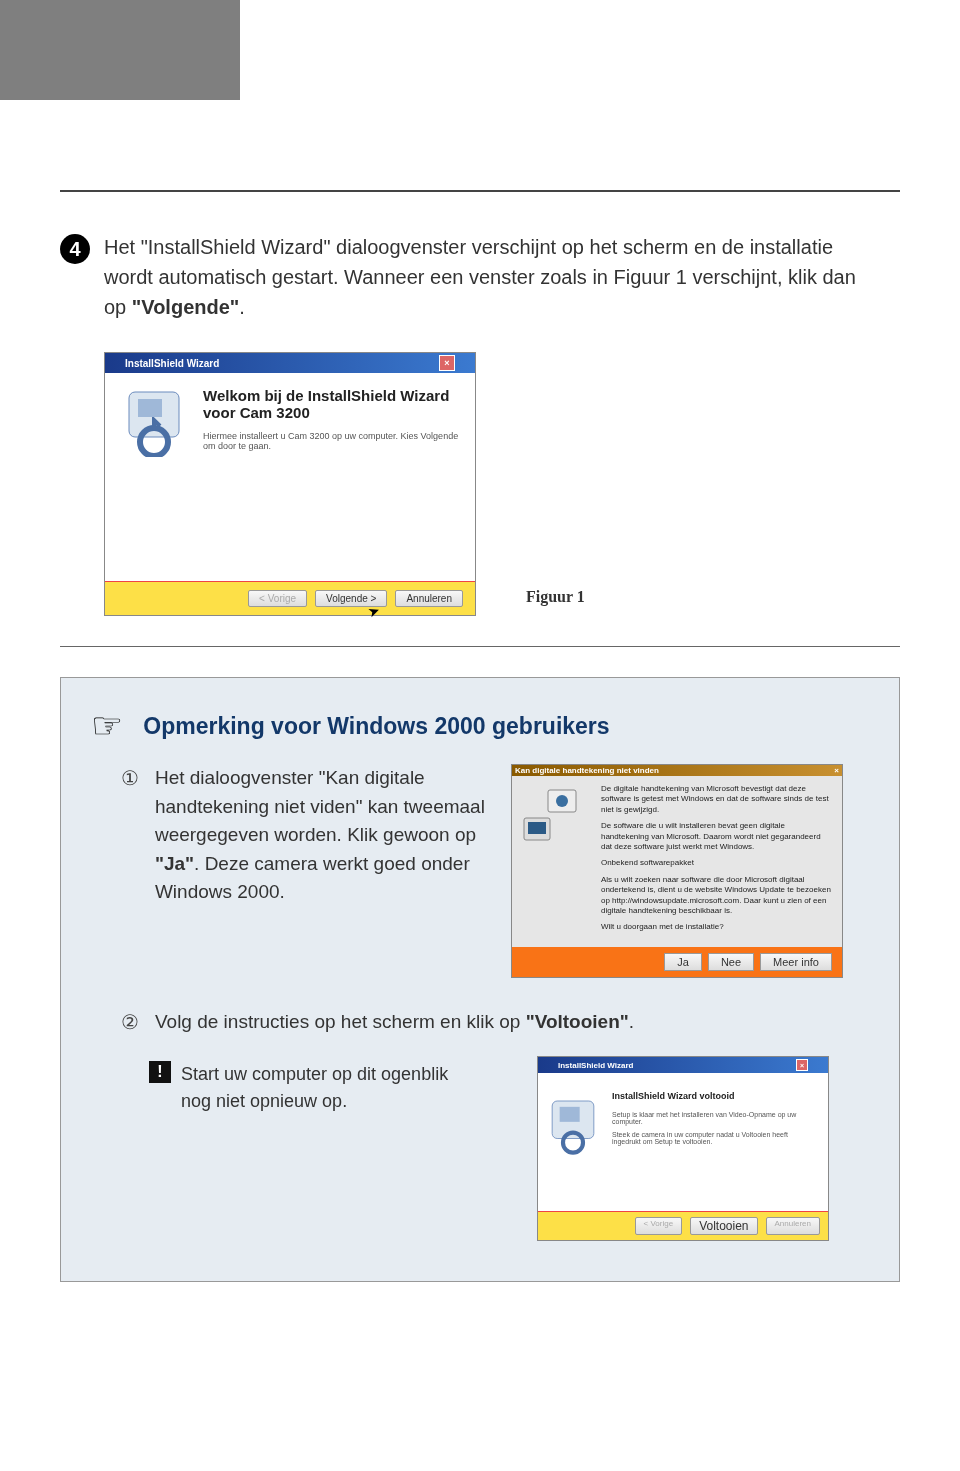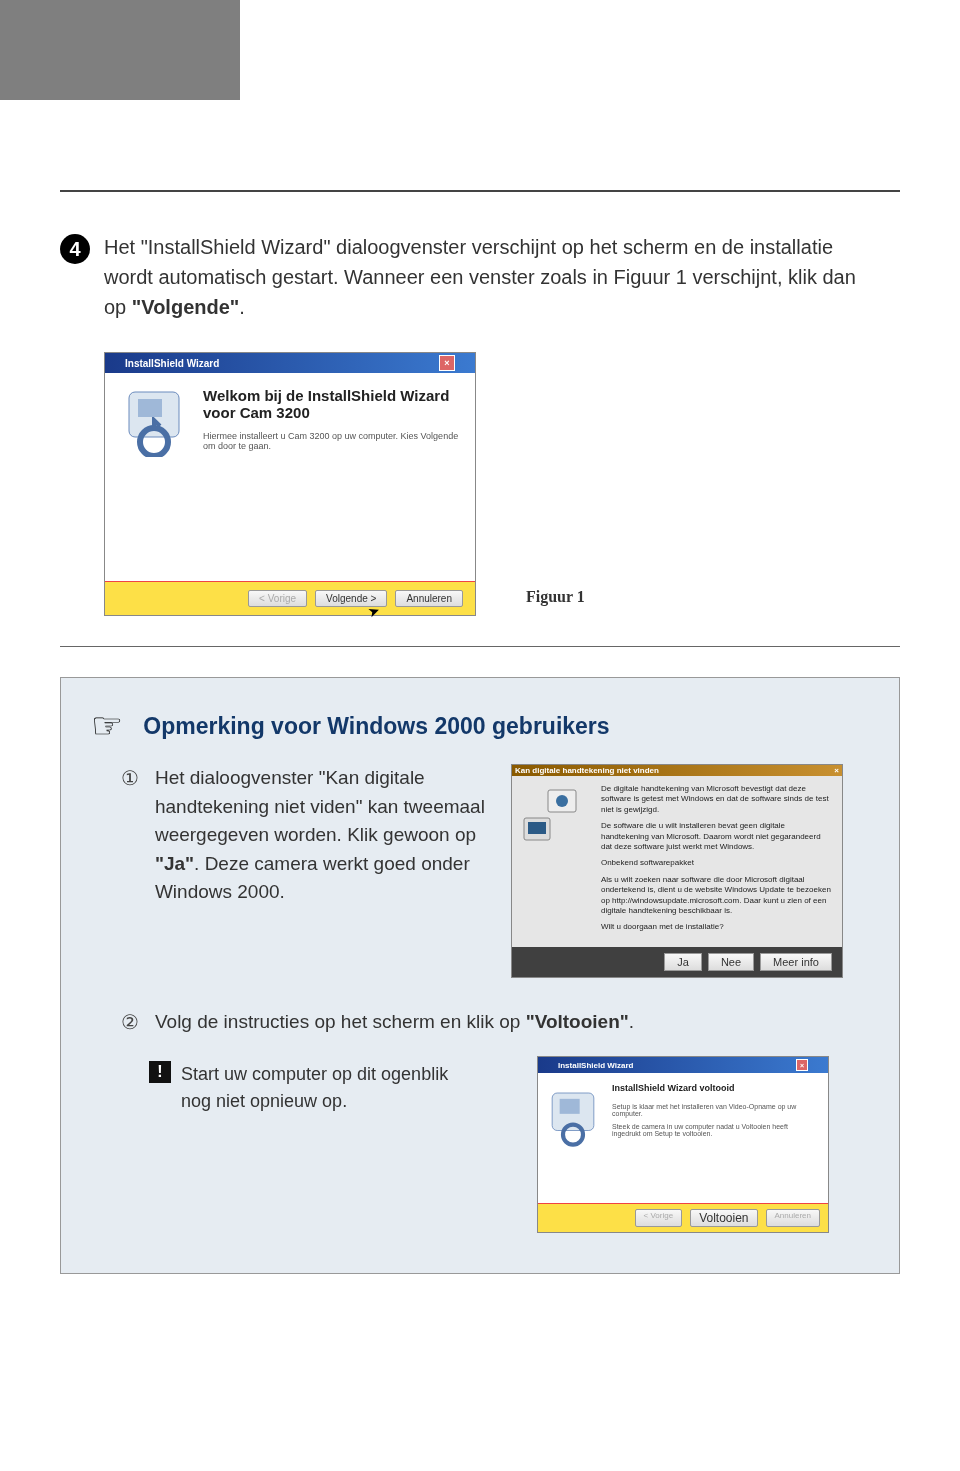--- a/index.html
+++ b/index.html
@@ -178,21 +178,21 @@
   .note-text {
     font-size: 19px;
     line-height: 1.5;
     color: #333;
     flex: 1;
     max-width: 340px;
   }
   .dialog-img {
     width: 330px;
     border: 1px solid #888;
-    background: #404040;
+    background: #f97316;
     font-size: 8px;
     flex-shrink: 0;
   }
   .dlg-title {
     background: linear-gradient(to right,#8a5a00,#c89030);
     color: #fff;
     padding: 1px 3px;
     display:flex;
     justify-content:space-between;
     font-weight:bold;
@@ -356,21 +356,21 @@
         <div class="warn-row">
           <div class="warn-icon">!</div>
           <div class="note-text" style="max-width:300px;font-size:18px;">Start uw computer op dit ogenblik nog niet opnieuw op.</div>
         </div>
       </div>
       <div class="wiz-small">
         <div class="wiz-title" style="font-size:8px;">
           <span>InstallShield Wizard</span>
           <span class="wiz-x" style="width:10px;height:10px;font-size:7px;">×</span>
         </div>
-        <div class="wiz-body" style="padding:10px;min-height:110px;">
+        <div class="wiz-body" style="padding:10px;min-height:110px;margin-top:8px;">
           <div class="wiz-left" style="width:50px;">
             <svg viewBox="0 0 60 70">
               <rect x="5" y="5" width="50" height="45" rx="6" fill="#dce6f0" stroke="#6b8bbd"></rect>
               <circle cx="30" cy="55" r="12" fill="none" stroke="#4a6fa5" stroke-width="5"></circle>
               <rect x="14" y="12" width="24" height="18" fill="#9fb8d8"></rect>
             </svg>
           </div>
           <div class="wiz-right" style="font-size:8px;">
             <div class="wiz-h" style="font-size:9px;">InstallShield Wizard voltooid</div>
             <div class="wiz-p" style="font-size:7px;margin-bottom:6px;">Setup is klaar met het installeren van Video-Opname op uw computer.</div>

